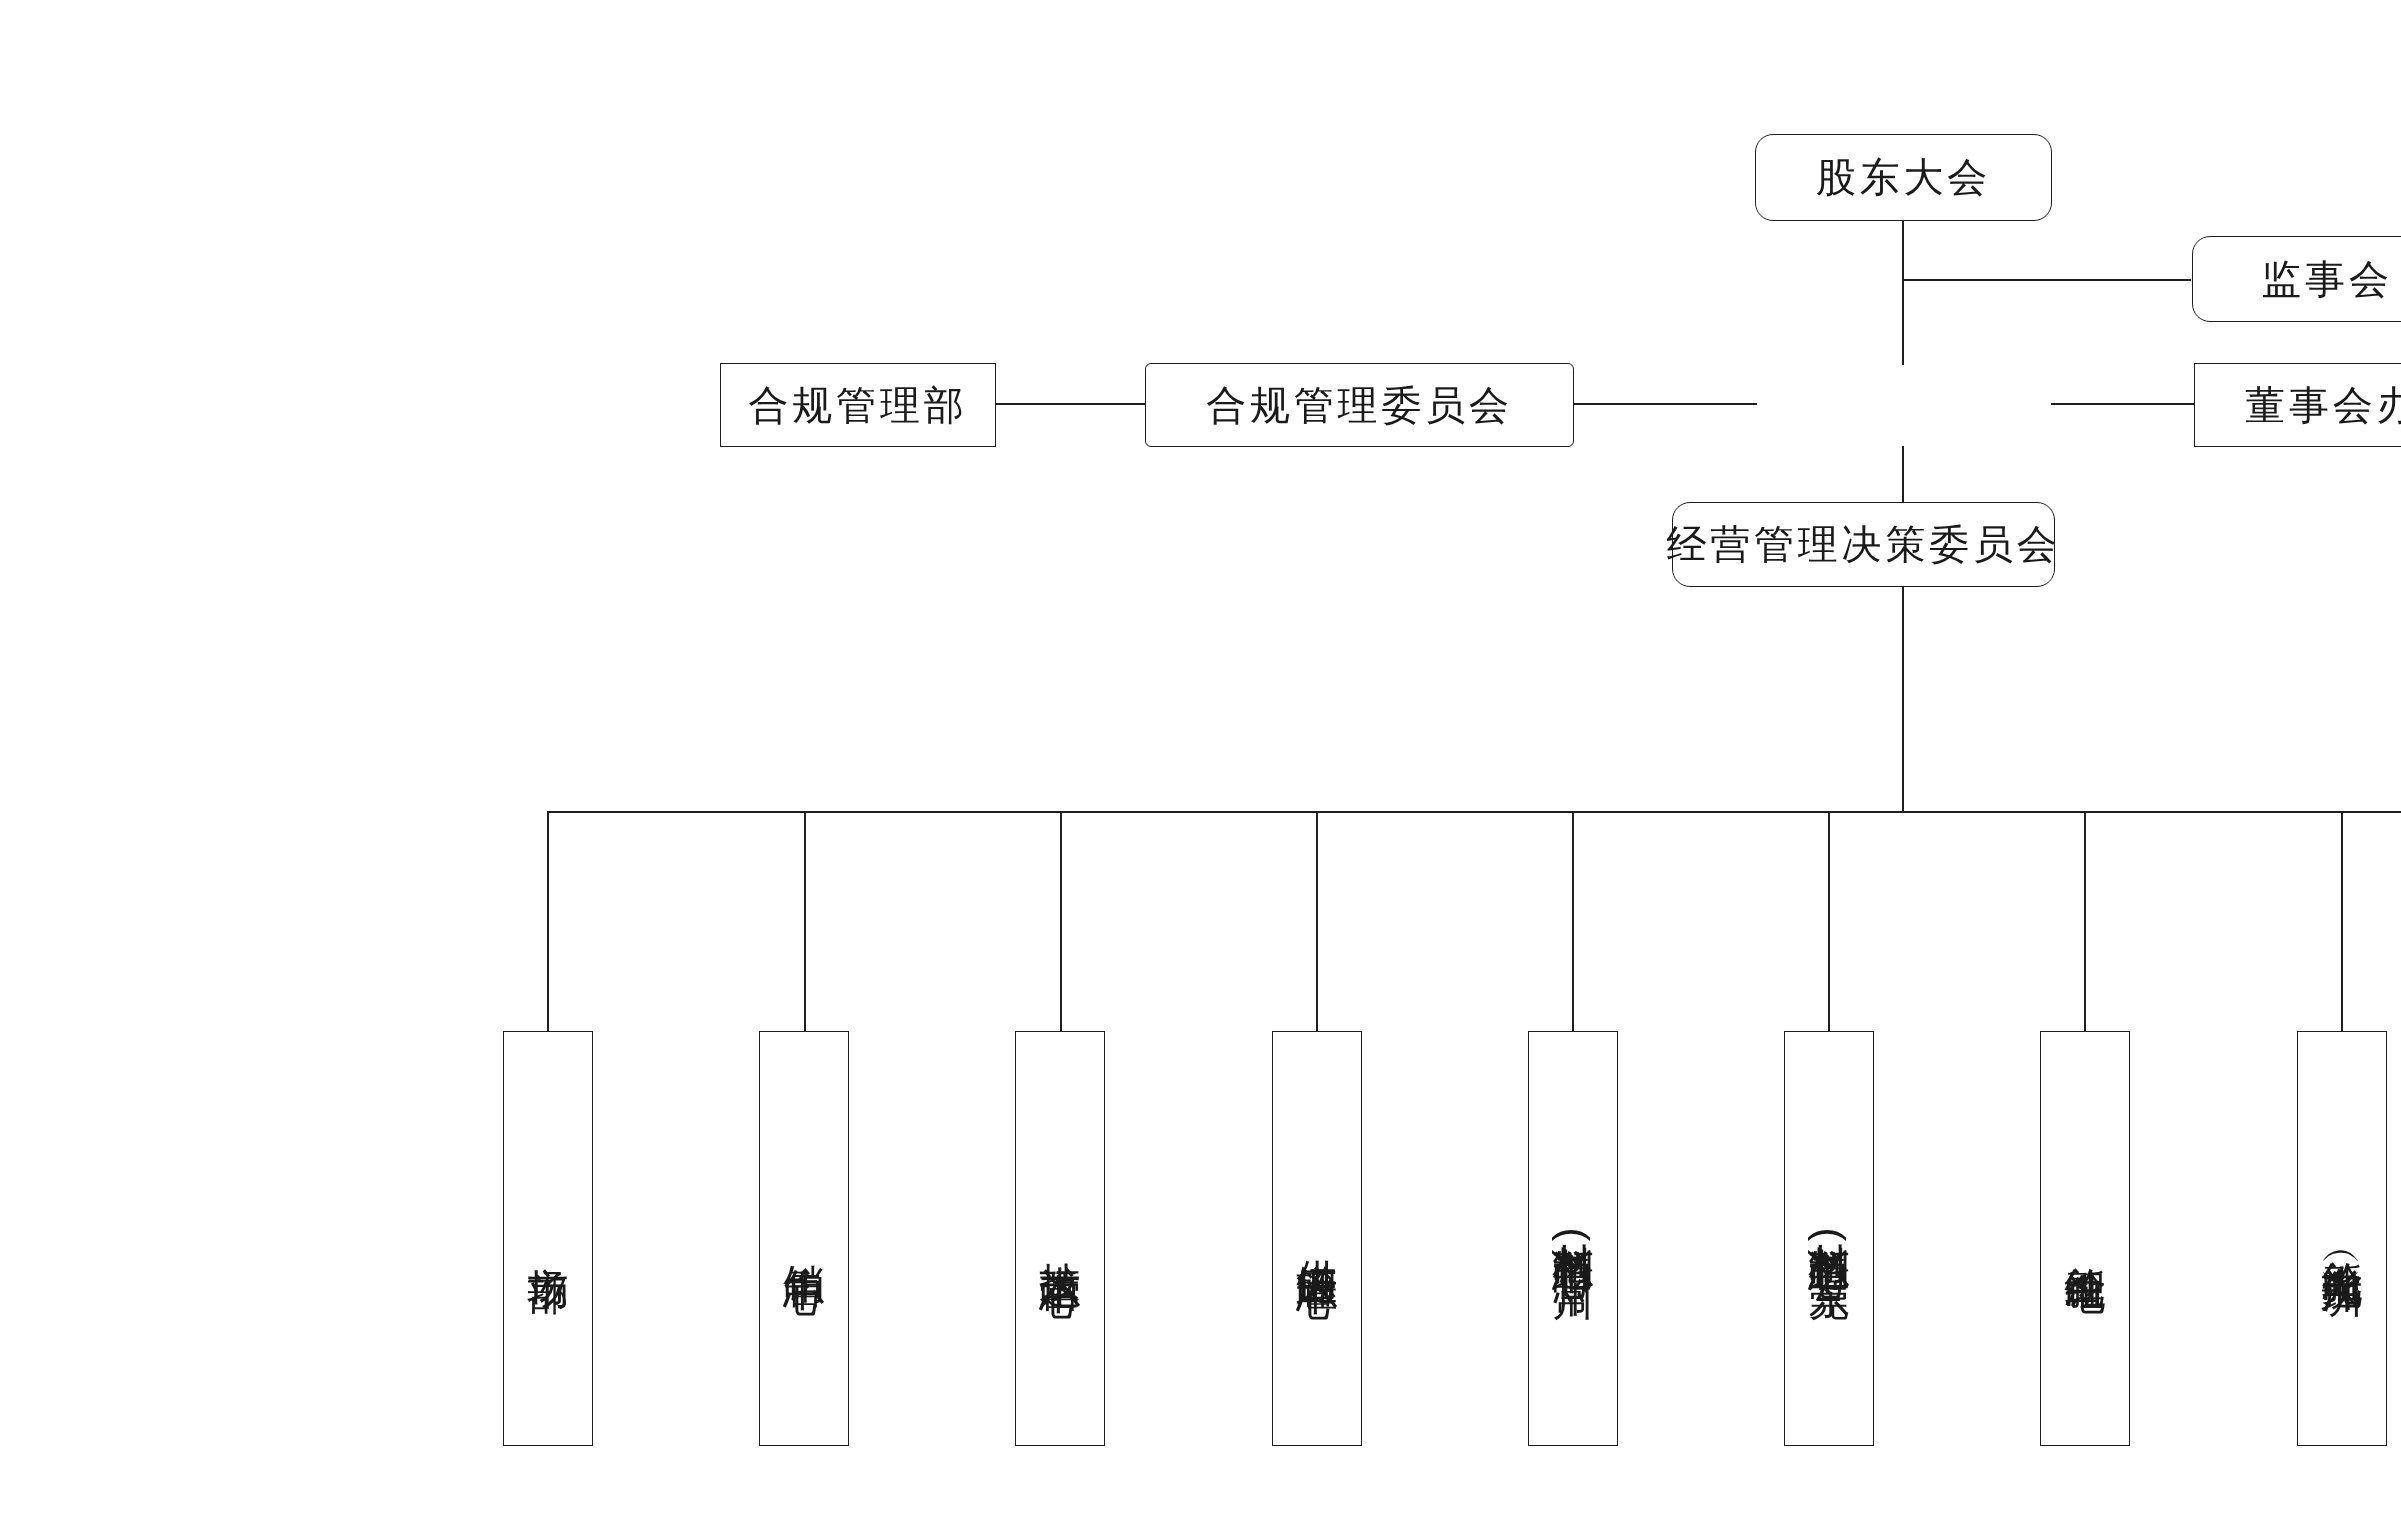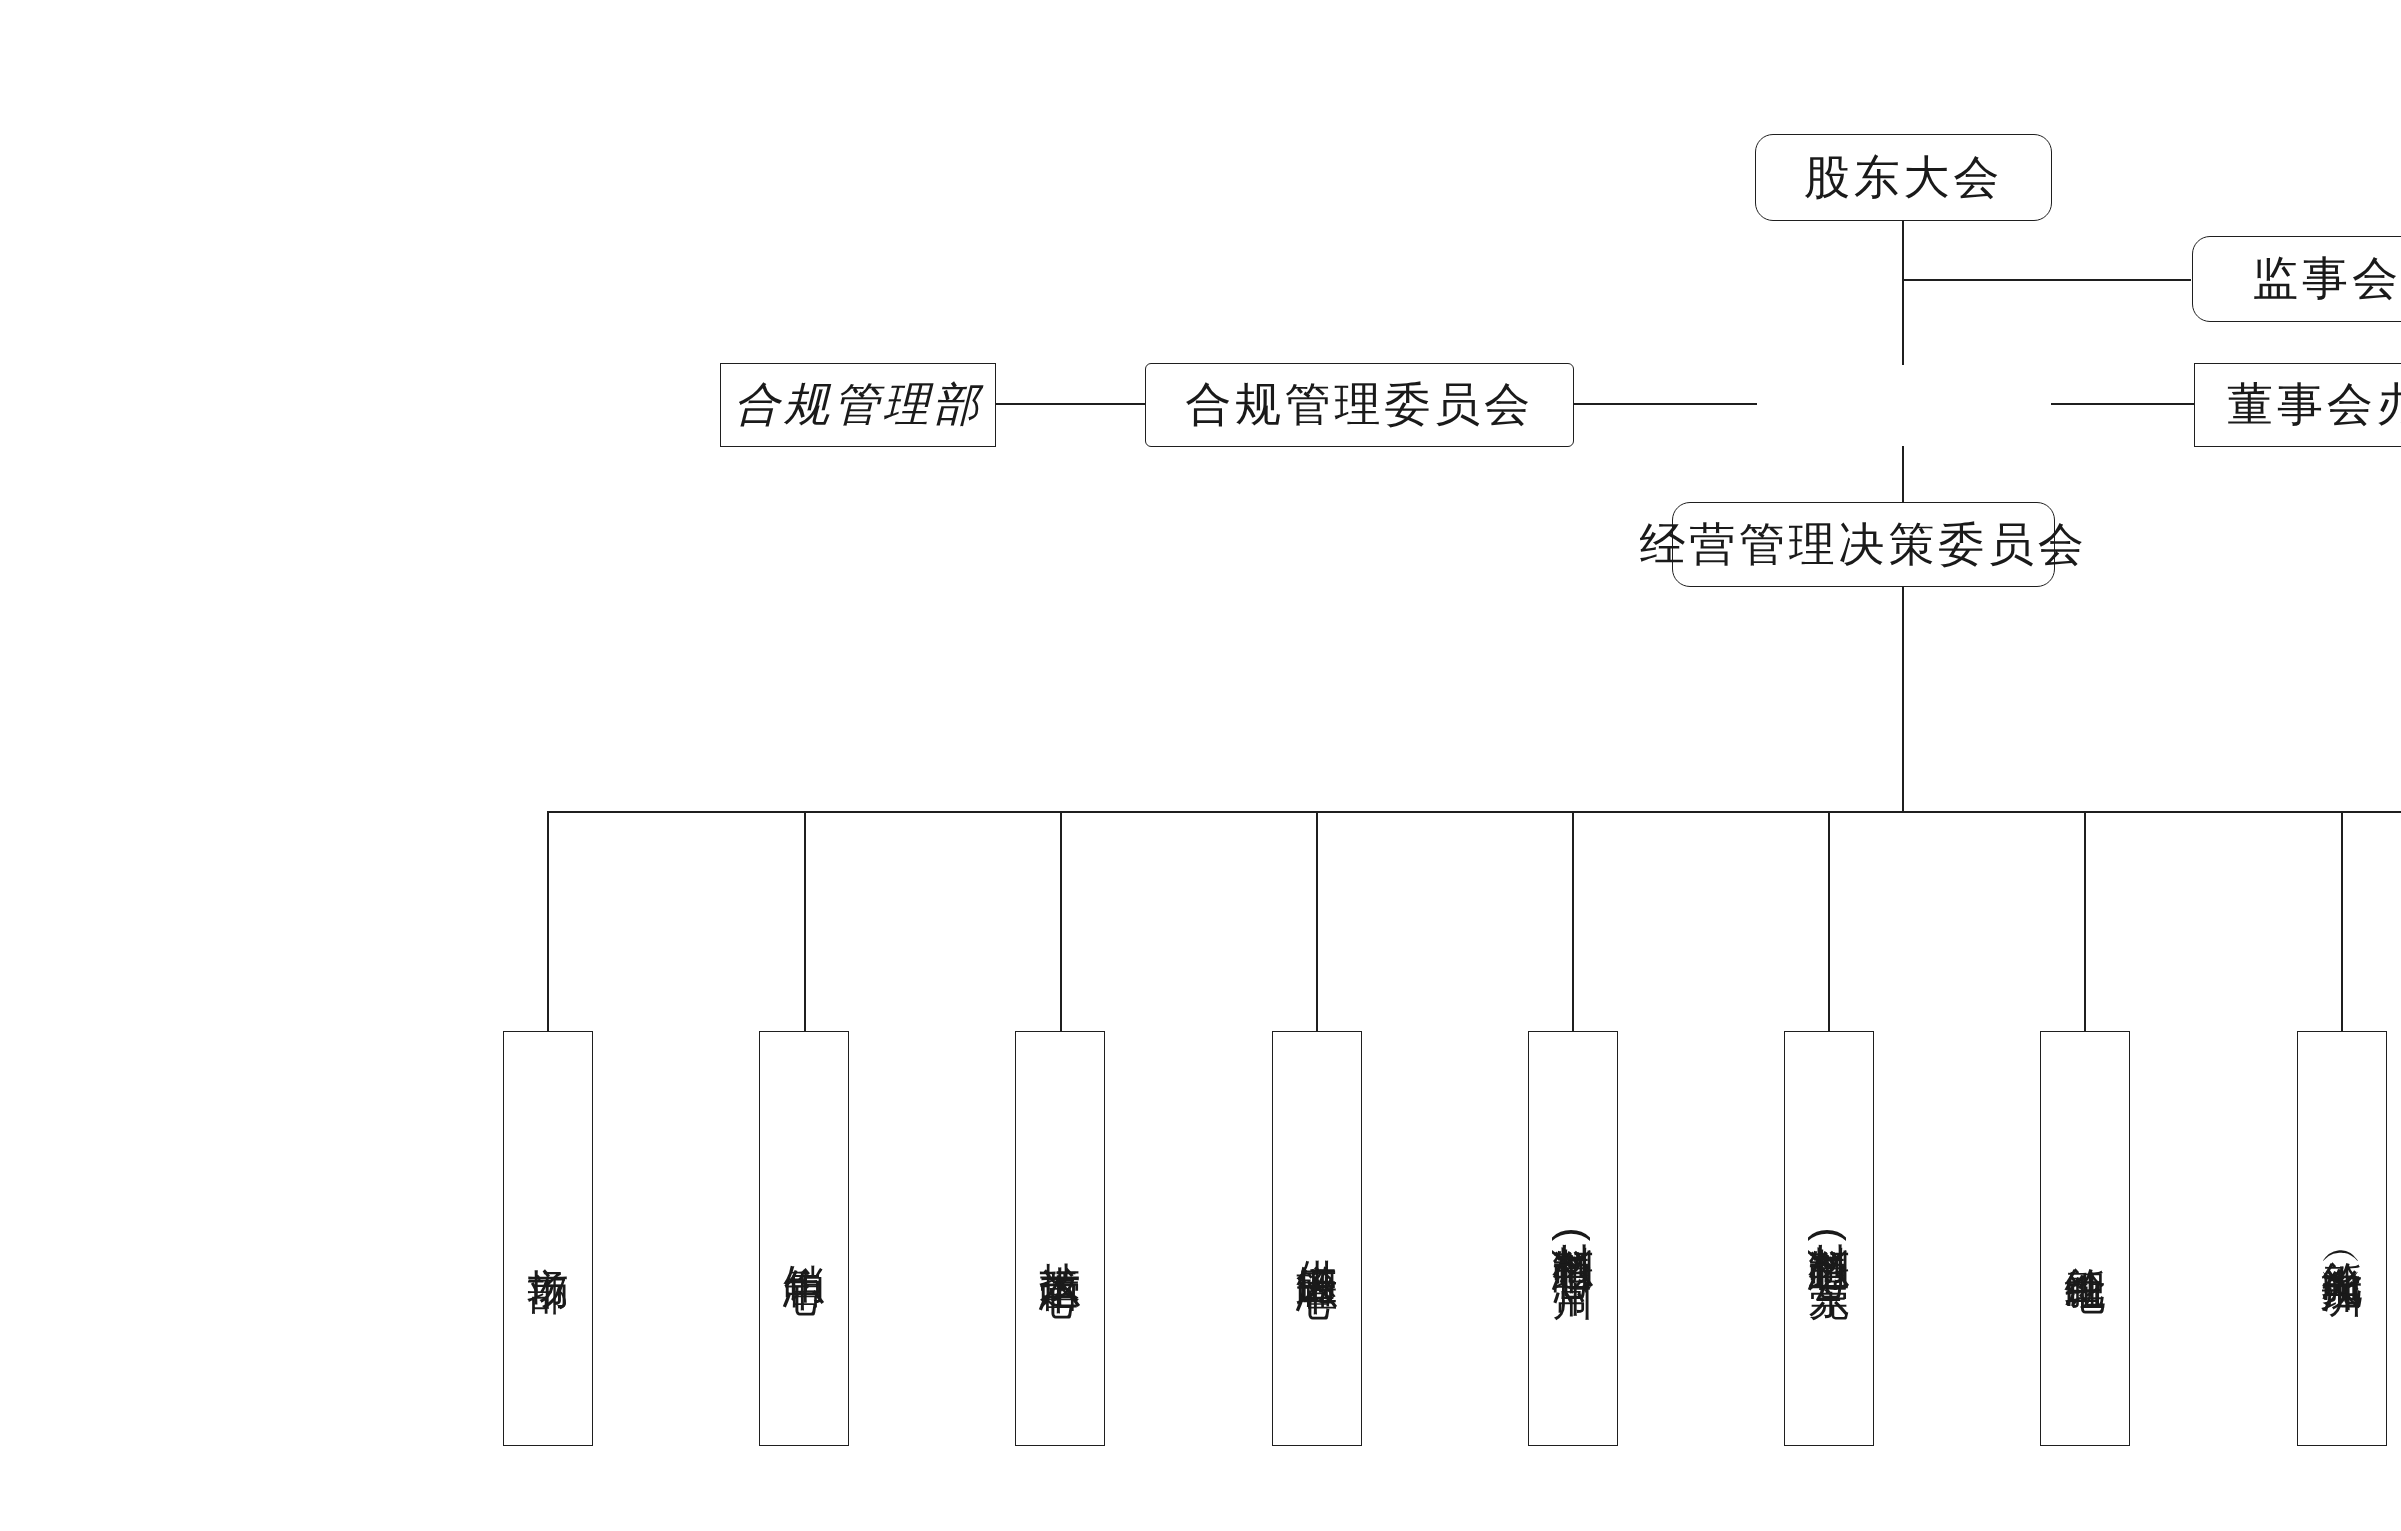--- a/index.html
+++ b/index.html
@@ -25,21 +25,21 @@
     box-sizing:border-box;
     border:1.9px solid var(--line);
     background:#ffffff;
     display:flex;
     align-items:center;
     justify-content:center;
     text-align:center;
   }
   .node.rounded{border-radius:18px;}
   .node .lbl{
-    font-size:46px;
+    font-size:40px;
     letter-spacing:3.8px;
     white-space:nowrap;
     color:var(--text);
   }
   .node.dept .lbl{
     writing-mode:vertical-rl;
     text-orientation:mixed;
     font-size:41px;
     letter-spacing:2.9px;
     line-height:1.0;
@@ -76,21 +76,21 @@
   <div class="line v" style="left:2341px;top:812px;height:220px;"></div>
 
   <div class="node rounded" style="left:1755px;top:134px;width:297px;height:87px;">
     <span class="lbl">股东大会</span>
   </div>
 
   <div class="node rounded" style="left:2192px;top:236px;width:270px;height:86px;">
     <span class="lbl">监事会</span>
   </div>
 
-  <div class="node" style="left:720px;top:363px;width:276px;height:84px;font-style:italic;">
+  <div class="node" style="left:720px;top:363px;width:276px;height:84px;">
     <span class="lbl">合规管理部</span>
   </div>
 
   <div class="node rounded" style="left:1145px;top:363px;width:429px;height:84px;border-radius:6px;">
     <span class="lbl">合规管理委员会</span>
   </div>
 
 
   <div class="node" style="left:2194px;top:363px;width:365px;height:84px;">
     <span class="lbl">董事会办公室</span>

